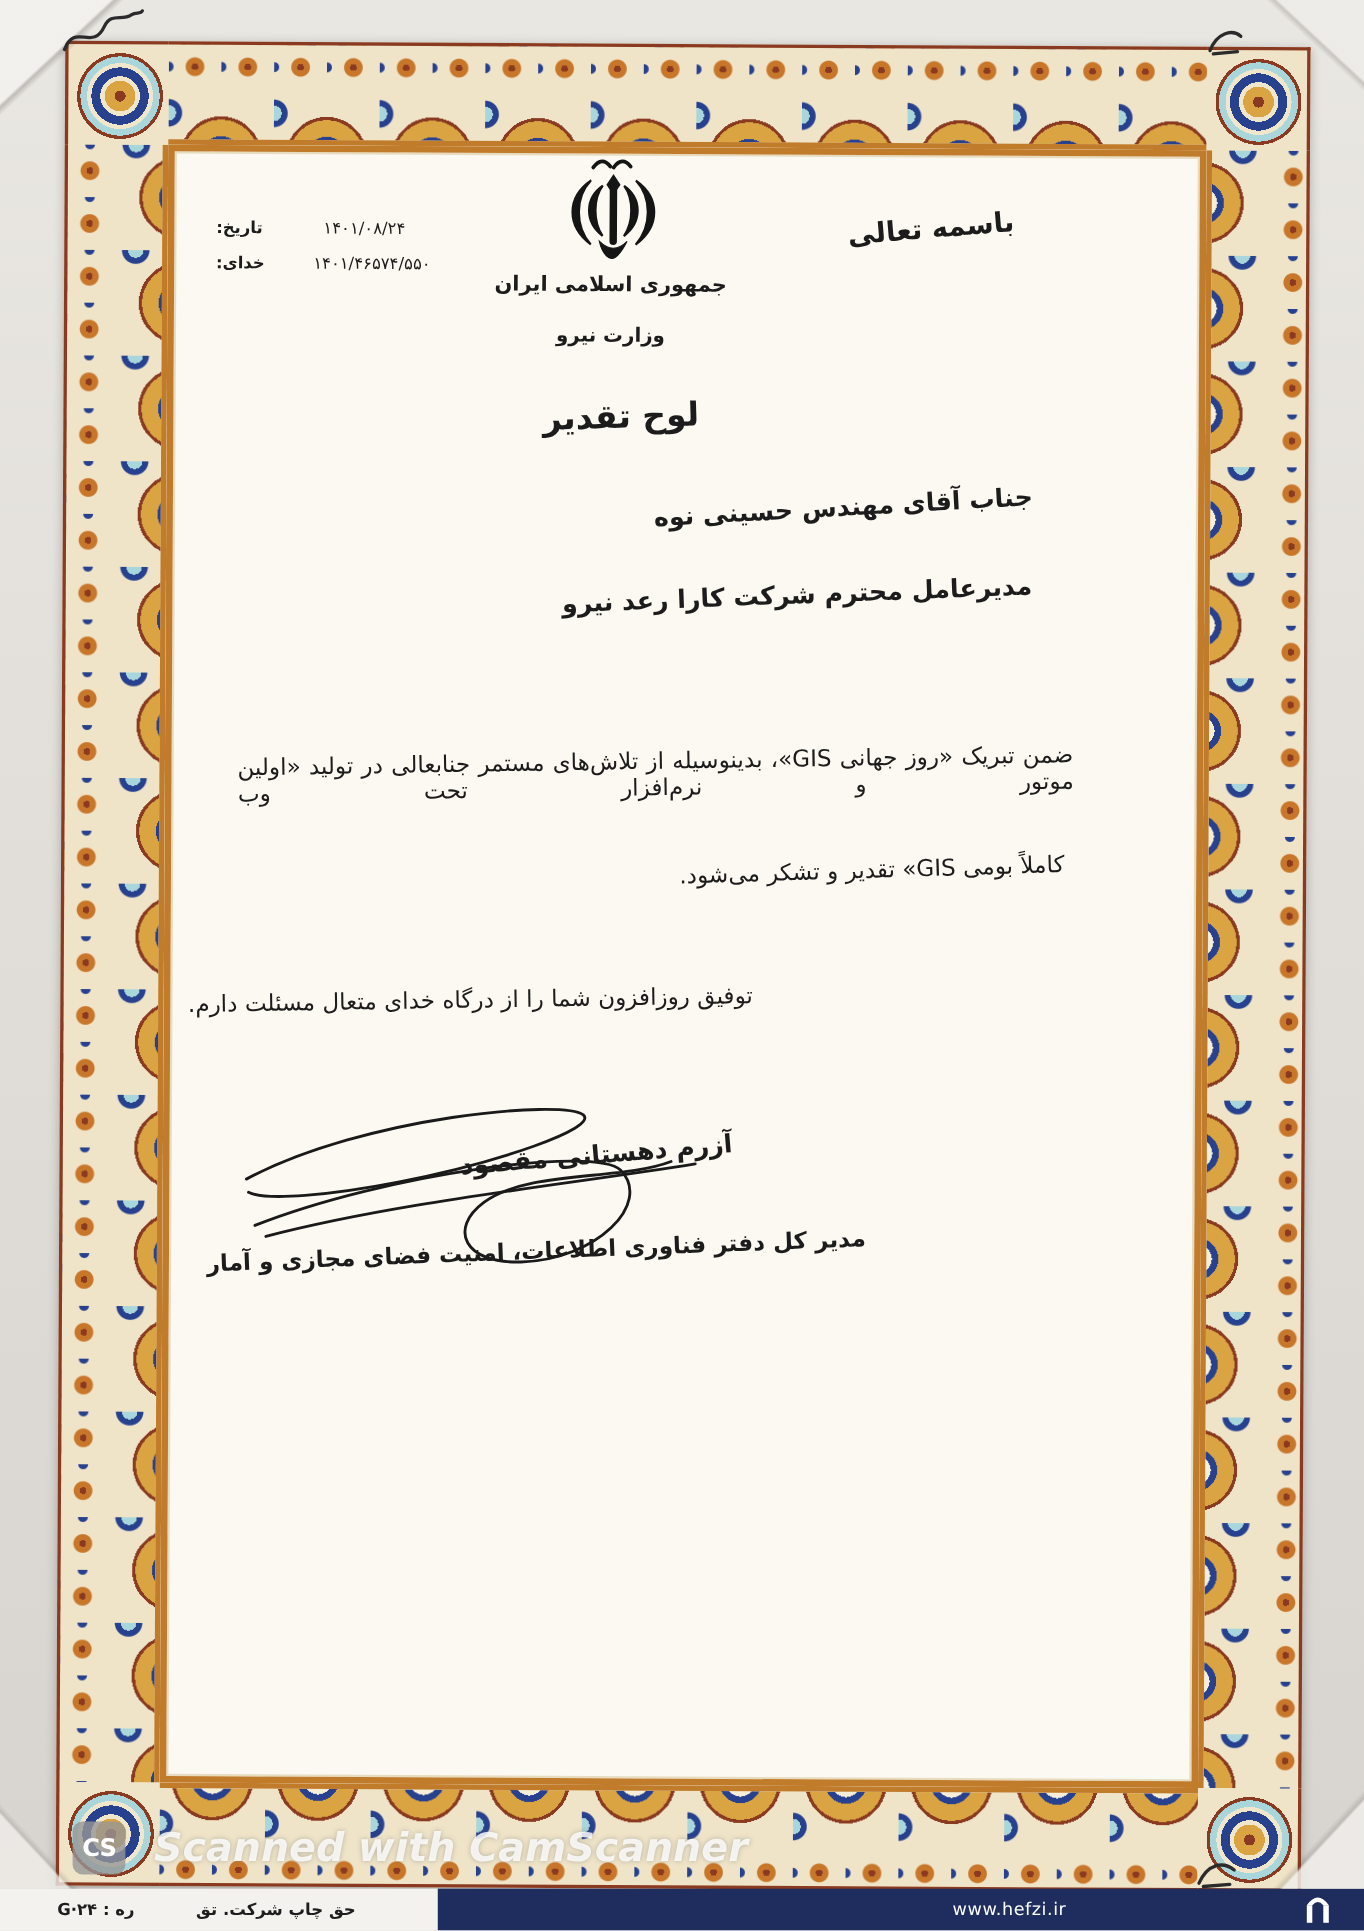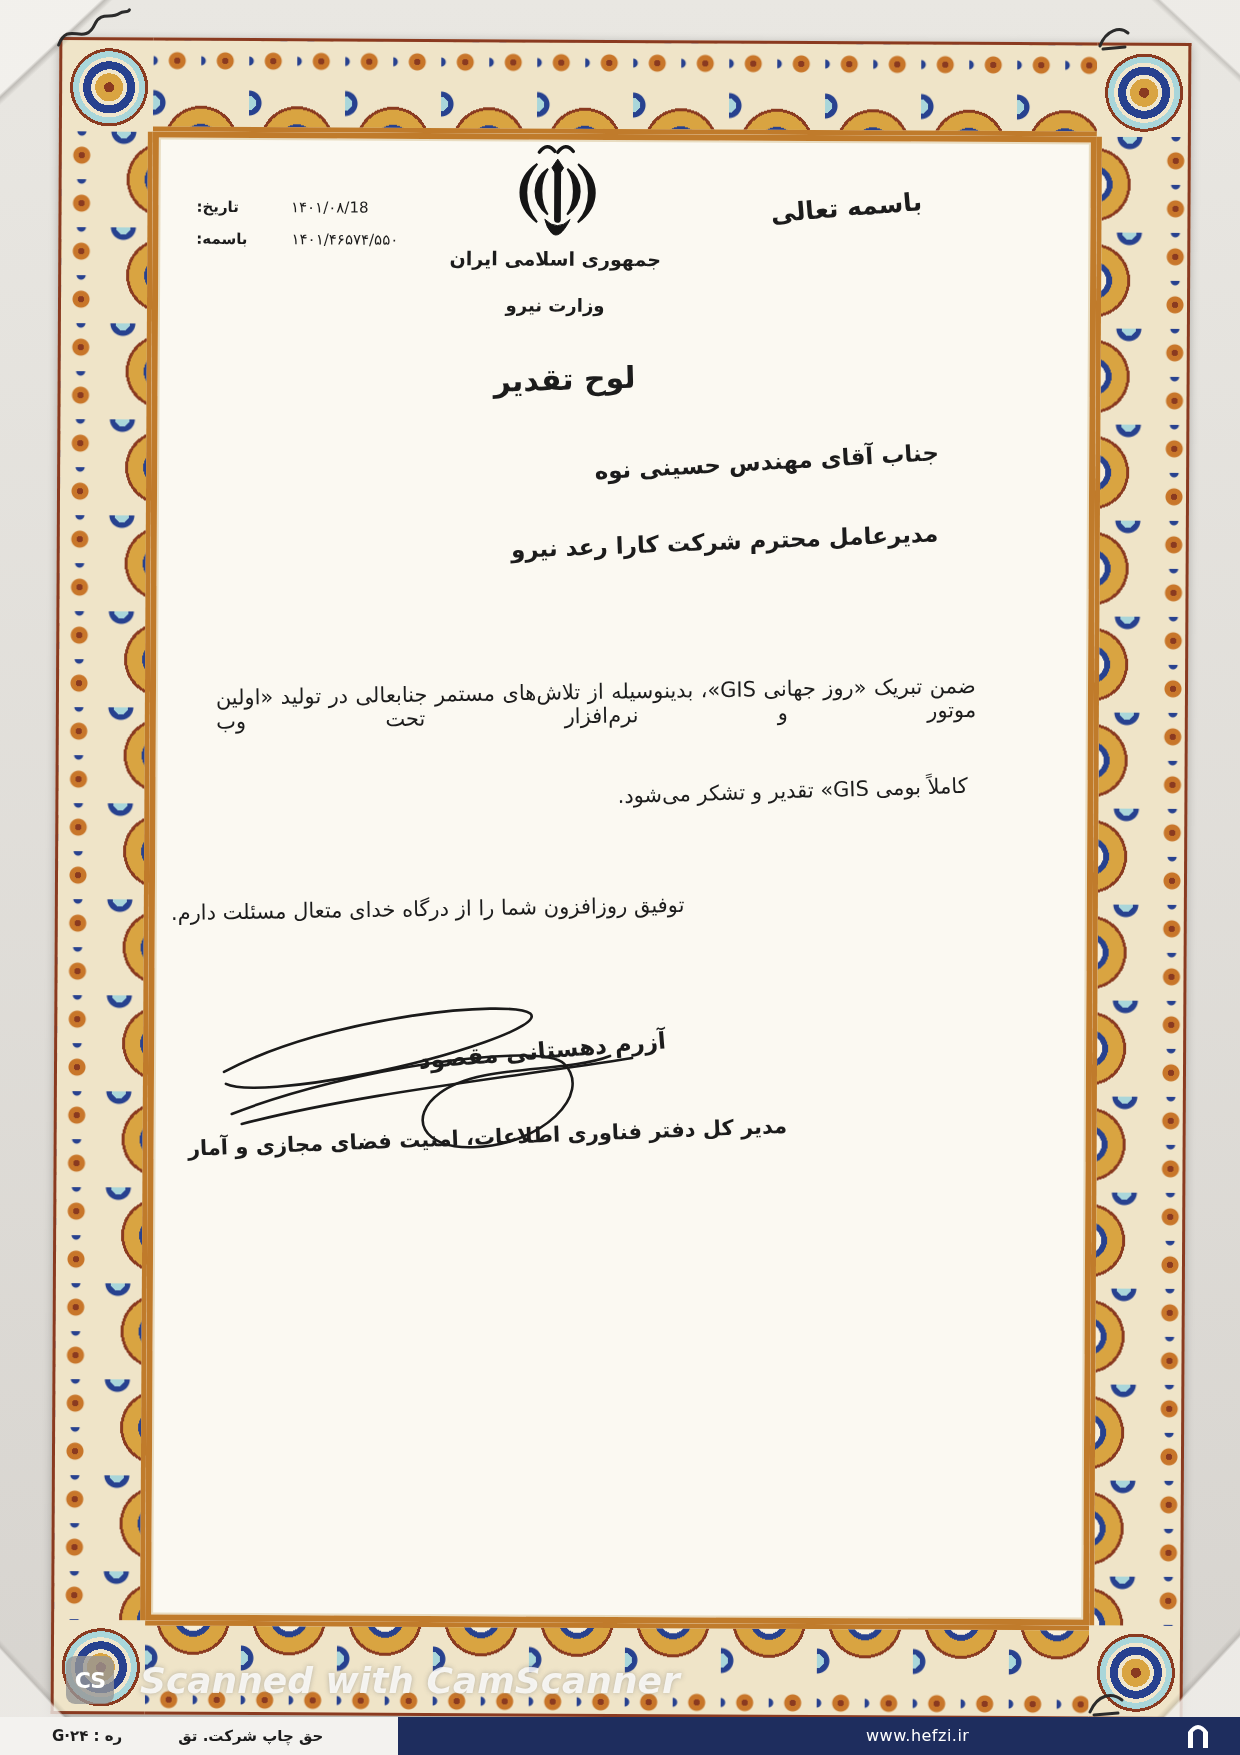--- a/index.html
+++ b/index.html
@@ -148,24 +148,24 @@
           <path d="M37,80 Q50,93 63,80 Q52,102 44,94 Q39,89 37,80 Z" stroke-width="1"></path>
         </g>
       </svg>
 
       <div class="abs fa b republic">جمهوری اسلامی ایران</div>
       <div class="abs fa b ministry">وزارت نیرو</div>
 
       <div class="abs fa meta">
         <div class="row">
           <span class="b">تاریخ:</span>
-          <span>۱۴۰۱/۰۸/18</span>
+          <span>۱۴۰۱/۰۸/۲۴</span>
         </div>
         <div class="row">
-          <span class="b">باسمه:</span>
+          <span class="b">خدای:</span>
           <span>۱۴۰۱/۴۶۵۷۴/۵۵۰</span>
         </div>
       </div>
 
       <div class="abs fa b doc-title">لوح تقدیر</div>
 
       <div class="abs fa b r1">جناب آقای مهندس حسینی نوه</div>
       <div class="abs fa b r2">مدیرعامل محترم شرکت کارا رعد نیرو</div>
 
       <div class="abs fa b1">ضمن تبریک «روز جهانی GIS»، بدینوسیله از تلاش‌های مستمر جنابعالی در تولید «اولین موتور و نرم‌افزار تحت وب</div>

